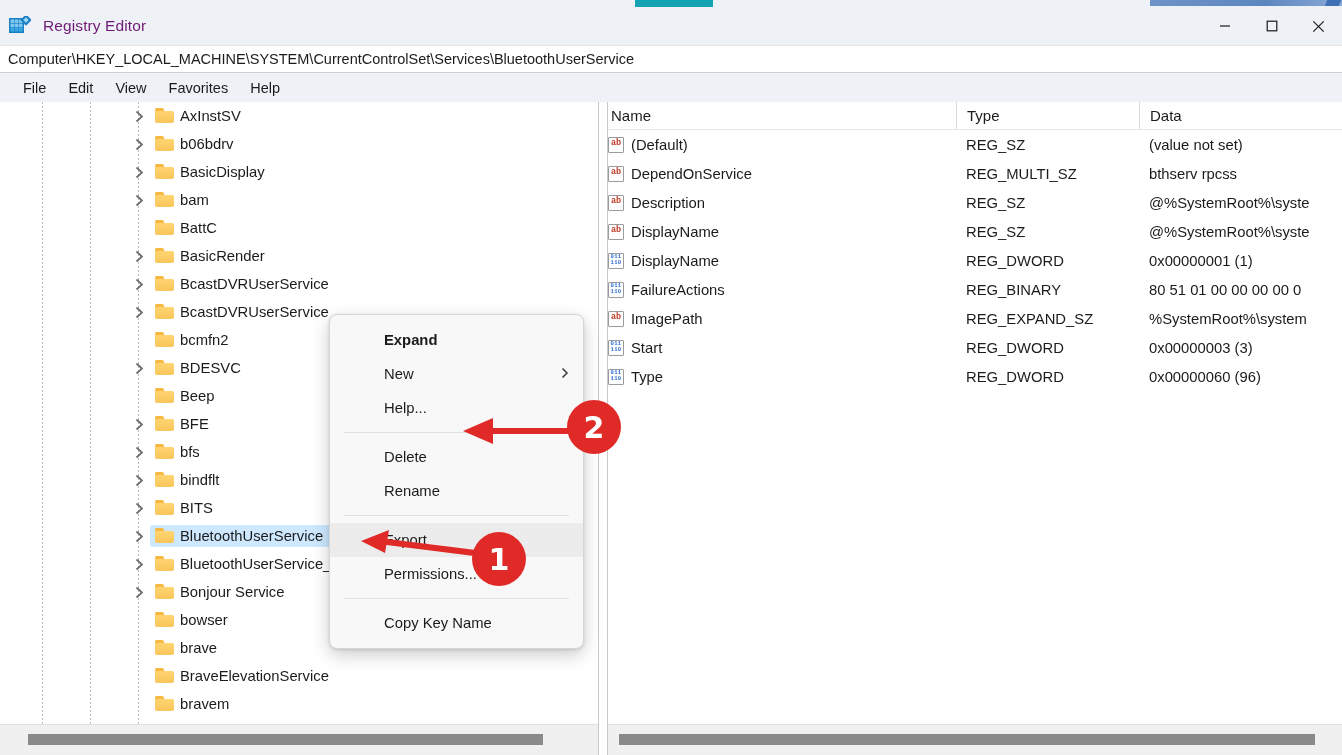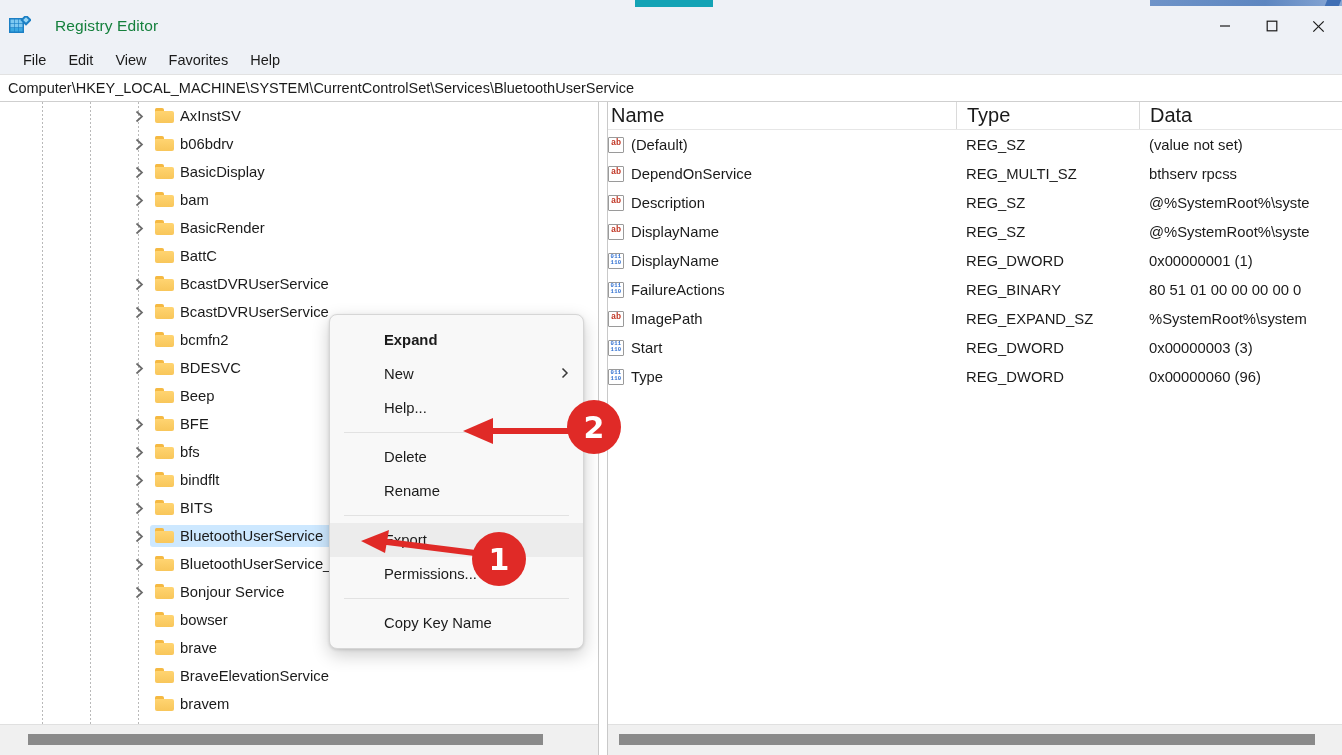--- a/index.html
+++ b/index.html
@@ -59,23 +59,23 @@
     flex: 0 0 auto;
     position: relative;
   }
   #app-icon {
     margin-left: 9px;
     width: 22px; height: 20px;
     position: relative;
     flex: 0 0 auto;
   }
   #app-title {
-    margin-left: 24px;
+    margin-left: 12px;
     font-size: 15.5px;
-    color: #15803d;
+    color: #701a75;
     letter-spacing: 0.1px;
   }
   #wincontrols {
     margin-left: auto;
     display: flex;
     height: 38px;
   }
   .winbtn {
     width: 47px;
     height: 38px;
@@ -228,21 +228,21 @@
     background: #ffffff;
     min-width: 0;
   }
   #valuehdr {
     height: 27px;
     display: flex;
     align-items: center;
     background: #ffffff;
     border-bottom: 1px solid #e6e6e6;
     flex: 0 0 auto;
-    font-size: 20px;
+    font-size: 15px;
     color: #1b1b1b;
     position: relative;
   }
   .col-hdr {
     padding-left: 10px;
     height: 27px;
     display: flex;
     align-items: center;
     box-sizing: border-box;
   }
@@ -426,32 +426,32 @@
         </div>
         <div class="winbtn">
           <svg width="13" height="13" viewBox="0 0 13 13">
               <line x1="1.3" y1="1.3" x2="11.7" y2="11.7" stroke="#1b1b1b" stroke-width="1.2"></line>
               <line x1="11.7" y1="1.3" x2="1.3" y2="11.7" stroke="#1b1b1b" stroke-width="1.2"></line>
             </svg>
         </div>
       </div>
     </div>
 
+    <div id="addressbar">
+      <span>Computer\HKEY_LOCAL_MACHINE\SYSTEM\CurrentControlSet\Services\BluetoothUserService</span>
+    </div>
+
     <div id="menubar">
       <div class="menu-item">File</div>
       <div class="menu-item">Edit</div>
       <div class="menu-item">View</div>
       <div class="menu-item">Favorites</div>
       <div class="menu-item">Help</div>
     </div>
 
-    <div id="addressbar">
-      <span>Computer\HKEY_LOCAL_MACHINE\SYSTEM\CurrentControlSet\Services\BluetoothUserService</span>
-    </div>
-
     <div id="split">
 
       <div id="treepane">
         <div id="treeview">
           <div class="guide" style="left:42px;"></div>
           <div class="guide" style="left:90px;"></div>
           <div class="guide" style="left:138px;"></div>
           <div id="tree-rows">
               <div class="tree-row">
                 <div class="tw-chevron">
@@ -503,41 +503,41 @@
                 </div>
                 <div class="tw-folder">
                   <div class="folder-ico">
                     <div class="tab"></div>
                     <div class="body"></div>
                   </div>
                 </div>
                 <div class="tw-label">bam</div>
               </div>
               <div class="tree-row">
+                <div class="tw-folder">
+                  <div class="folder-ico">
+                    <div class="tab"></div>
+                    <div class="body"></div>
+                  </div>
+                </div>
+                <div class="tw-label">BattC</div>
+              </div>
+              <div class="tree-row">
                 <div class="tw-chevron">
                   <svg width="9" height="13" viewBox="0 0 9 13">
                     <polyline points="1.5,1.5 7,6.5 1.5,11.5" fill="none" stroke="#6b6b6b" stroke-width="1.7"></polyline>
                   </svg>
                 </div>
                 <div class="tw-folder">
                   <div class="folder-ico">
                     <div class="tab"></div>
                     <div class="body"></div>
                   </div>
                 </div>
                 <div class="tw-label">BasicRender</div>
-              </div>
-              <div class="tree-row">
-                <div class="tw-folder">
-                  <div class="folder-ico">
-                    <div class="tab"></div>
-                    <div class="body"></div>
-                  </div>
-                </div>
-                <div class="tw-label">BattC</div>
               </div>
               <div class="tree-row">
                 <div class="tw-chevron">
                   <svg width="9" height="13" viewBox="0 0 9 13">
                     <polyline points="1.5,1.5 7,6.5 1.5,11.5" fill="none" stroke="#6b6b6b" stroke-width="1.7"></polyline>
                   </svg>
                 </div>
                 <div class="tw-folder">
                   <div class="folder-ico">
                     <div class="tab"></div>

